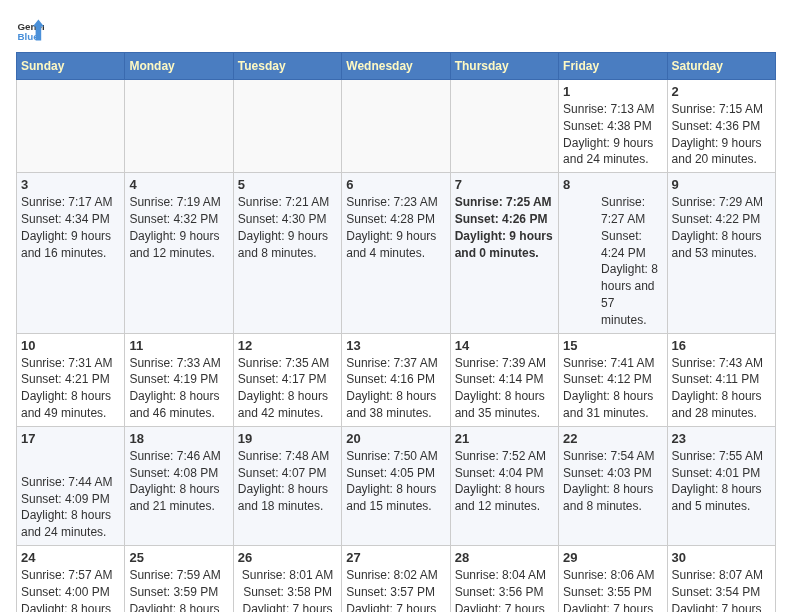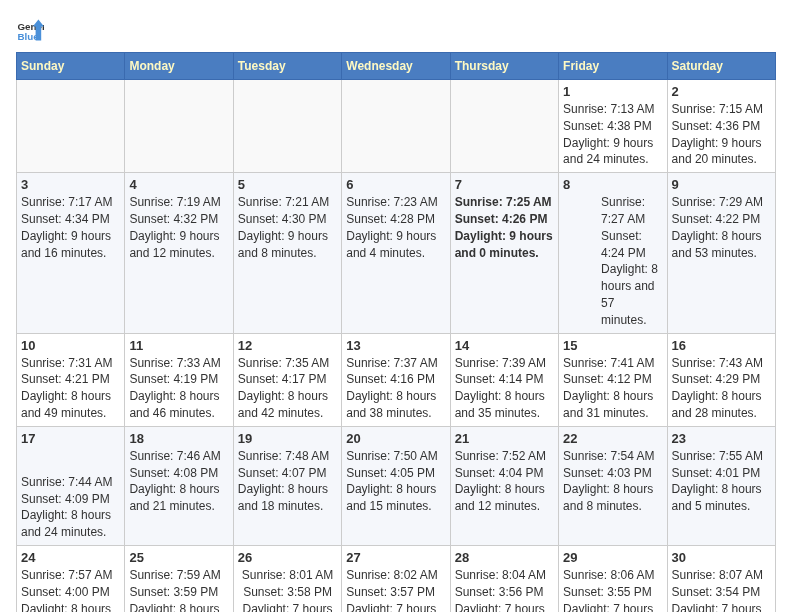--- a/index.html
+++ b/index.html
@@ -209,21 +209,21 @@
         </td>
         <td>
           <span class="day-number">15</span>
           <div class="day-info" style="white-space: pre-line;">Sunrise: 7:41 AM
 Sunset: 4:12 PM
 Daylight: 8 hours and 31 minutes.</div>
         </td>
         <td>
           <span class="day-number">16</span>
           <div class="day-info" style="white-space: pre-line;">Sunrise: 7:43 AM
-Sunset: 4:29 PM
+Sunset: 4:11 PM
 Daylight: 8 hours and 28 minutes.</div>
         </td>
       </tr>
       <tr>
         <td>
           <span class="day-number">17</span>
           <div class="day-info" style="white-space: pre-line; margin-top: 28px;">Sunrise: 7:44 AM
 Sunset: 4:09 PM
 Daylight: 8 hours and 24 minutes.</div>
         </td>

